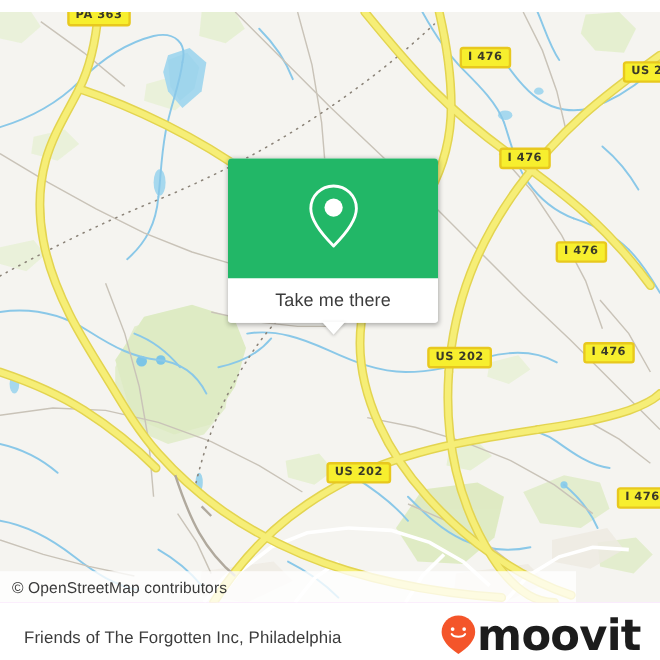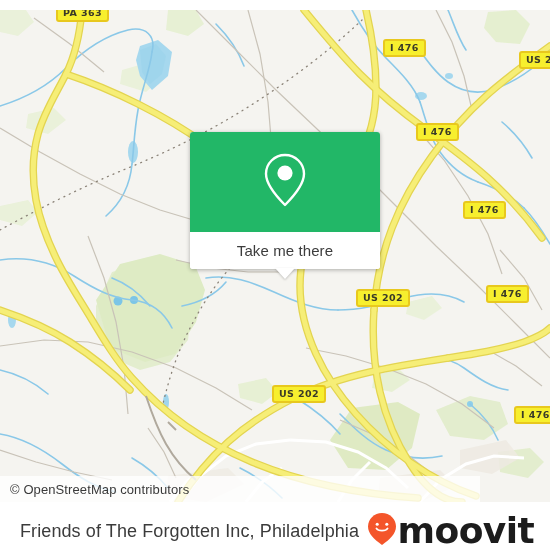--- a/index.html
+++ b/index.html
@@ -62,21 +62,21 @@
        1.4px 0 1.2px #f5f4f0, -1.4px 0 1.2px #f5f4f0,
        0 1.4px 1.2px #f5f4f0, 0 -1.4px 1.2px #f5f4f0,
        1px 1px 1.2px #f5f4f0, -1px -1px 1.2px #f5f4f0;
   }
 
   
   #popup {
     position: absolute;
     left: 190px;
     top: 122px;
-    width: 190px;
+    width: 175px;
     border-radius: 3px;
     box-shadow: 0 1px 4px rgba(0,0,0,0.30);
     background: #ffffff;
   }
   #popup-top {
     height: 100px;
     background: #22b767;
     border-radius: 3px 3px 0 0;
     display: flex;
     align-items: center;
@@ -137,21 +137,21 @@
     height: 58px;
     background: #ffffff;
     display: flex;
     align-items: center;
     justify-content: space-between;
     box-sizing: border-box;
     padding: 0 16px 0 20px;
   }
   #footer-title {
     color: #3b3b3b;
-    font-size: 18px;
+    font-size: 14px;
     letter-spacing: 0.1px;
     white-space: nowrap;
   }
   #brand {
     display: flex;
     align-items: center;
     gap: 1px;
   }
   #brand-wordmark {
     color: #1c1c1c;

